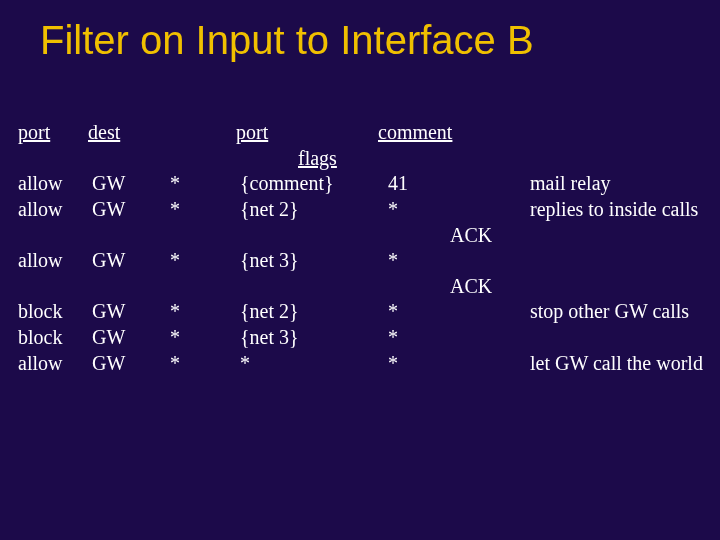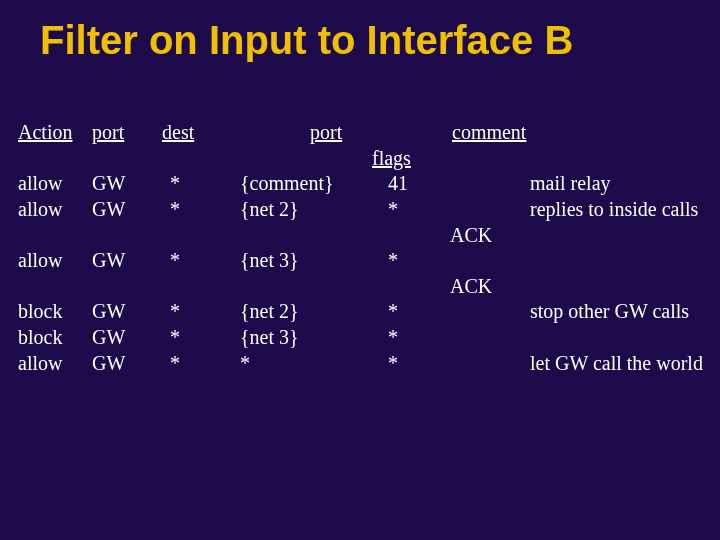--- a/index.html
+++ b/index.html
@@ -16,21 +16,21 @@
     position: relative;
     box-sizing: border-box;
   }
   .title {
     position: absolute;
     top: 18px;
     left: 40px;
     color: #f0c000;
     font-family: "Comic Sans MS", "Comic Sans", cursive, sans-serif;
     font-size: 40px;
-    font-weight: 700;
+    font-weight: 400;
   }
   .table {
     position: absolute;
     top: 120px;
     left: 18px;
     color: #ffffff;
     font-family: "Times New Roman", Times, serif;
     font-size: 20px;
     line-height: 1.25;
   }
@@ -50,21 +50,20 @@
 </head>
 <body>
 
 <div class="slide">
 
   <div class="title">Filter on Input to Interface B</div>
 
   <div class="table">
 
     <div class="row">
-      <div class="c-action hdr">Action</div>
       <div class="c-port1 hdr">port</div>
       <div class="c-dest hdr">dest</div>
       <div class="c-port2 hdr">port</div>
       <div class="c-flags hdr">flags</div>
       <div class="c-comment hdr">comment</div>
     </div>
 
     <div class="row">
       <div class="c-action">allow</div>
       <div class="c-src">GW</div>

